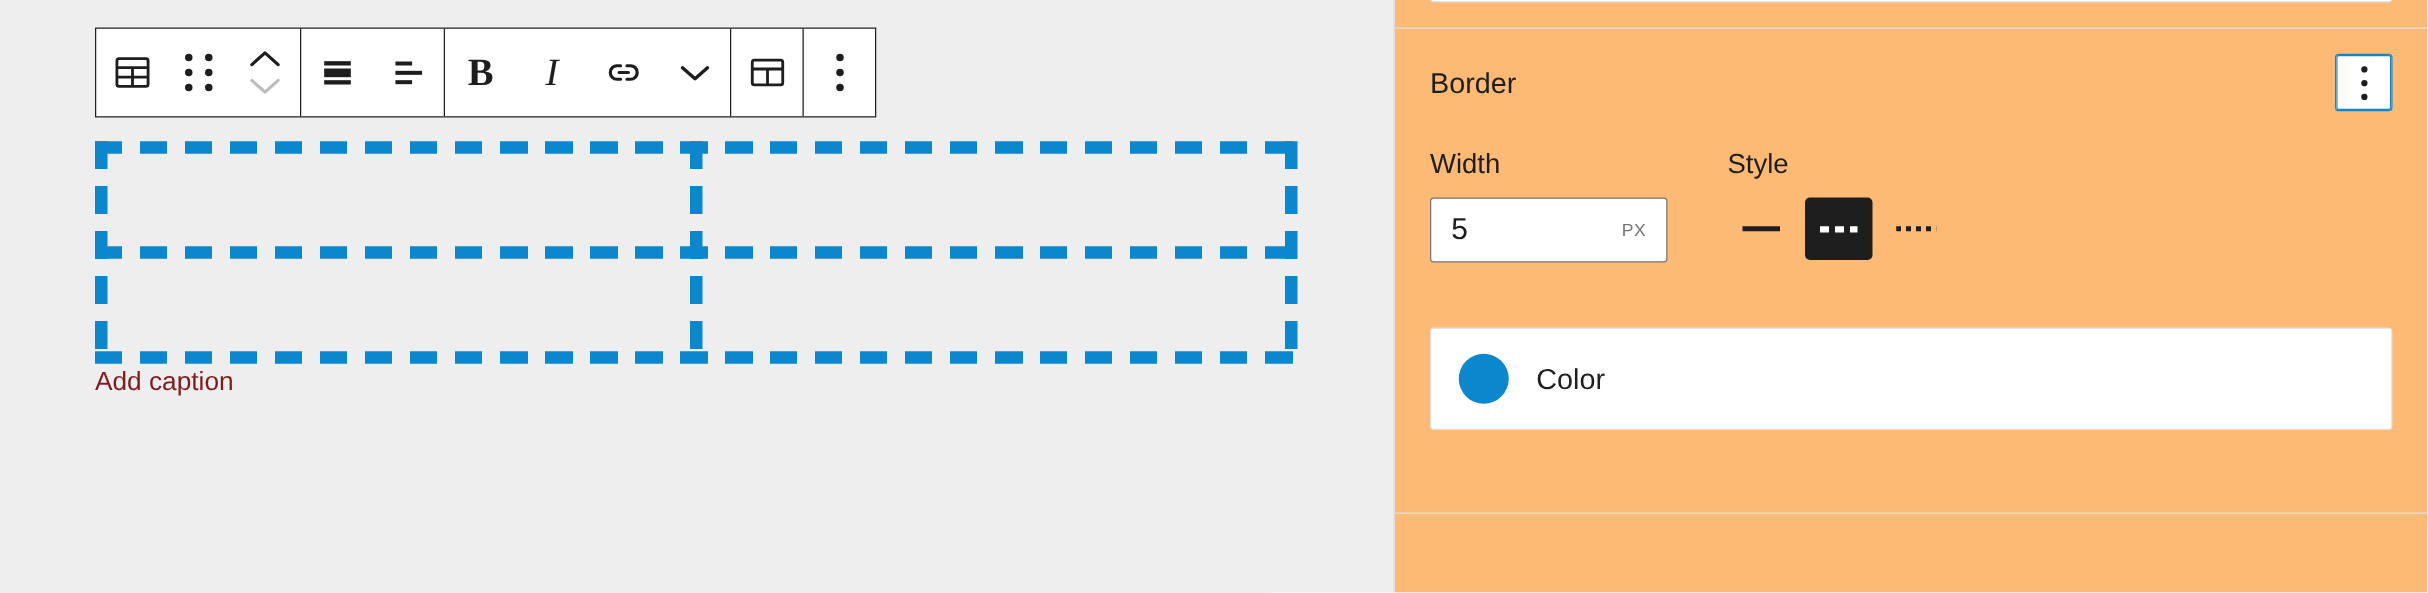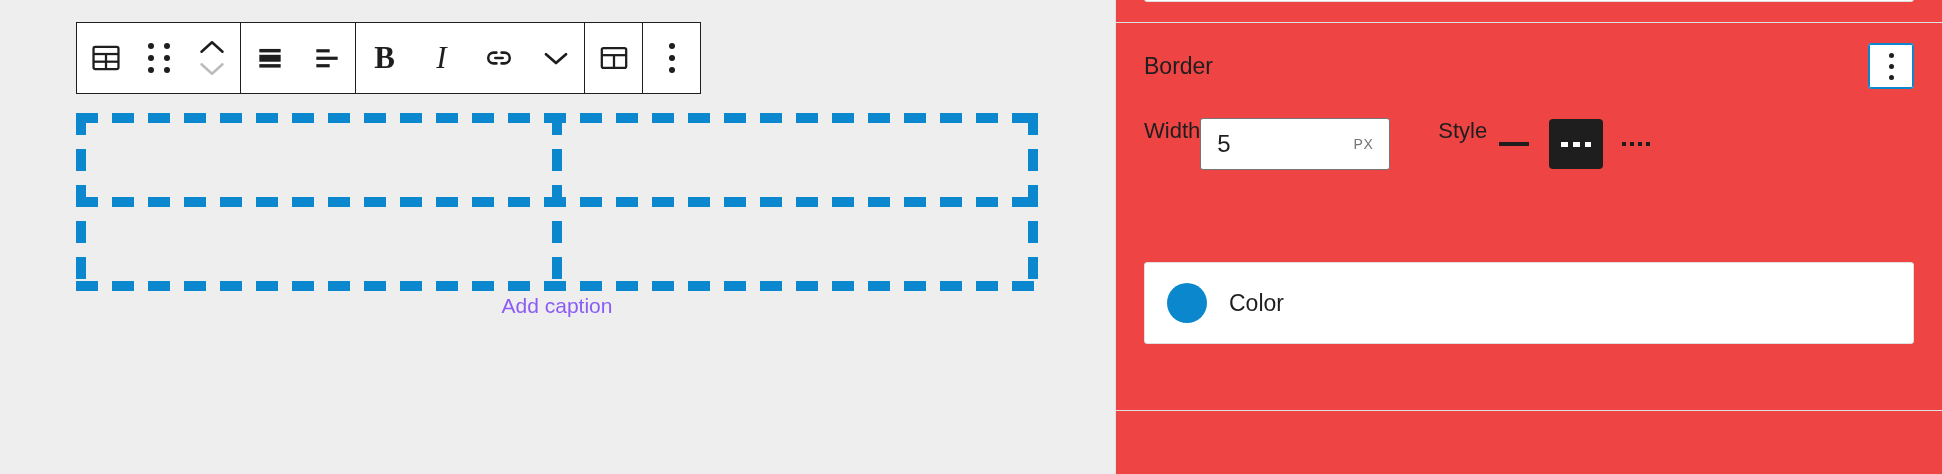--- a/index.html
+++ b/index.html
@@ -64,26 +64,26 @@
     background-image: repeating-linear-gradient(to right,
       #0b87ce 0, #0b87ce 22px, transparent 22px, transparent 36px);
   }
   .v-line {
     width: 10px; top: 0; height: 100%;
     background-image: repeating-linear-gradient(to bottom,
       #0b87ce 0, #0b87ce 22px, transparent 22px, transparent 36px);
   }
   .caption {
     position: absolute; left: 76px; top: 294px; width: 962px;
-    text-align: center; color: #8b5cf6; font-size: 21px;
+    text-align: left; color: #7f1d1d; font-size: 21px;
   }
 
   
   .sidebar {
-    width: 827px; height: 474px; background: #ef4444;
+    width: 827px; height: 474px; background: #fdba74;
     border-left: 1px solid #e0e0e0; flex: none;
     position: relative;
   }
   .panel-stub {
     position: absolute; left: 28px; right: 28px; top: -18px; height: 20px;
     border: 1px solid #dcdcdc; border-radius: 3px; background: #fff;
   }
   .divider { position: absolute; left: 0; right: 0; height: 1px; background: #e0e0e0; }
 
   .border-head {
@@ -92,21 +92,21 @@
   }
   .border-title { font-size: 23px; color: #1e1e1e; }
   .head-menu-btn {
     width: 46px; height: 46px; border: 1px solid #0b87ce; border-radius: 3px;
     background: #fff; display: flex; align-items: center; justify-content: center;
     cursor: pointer; box-shadow: 0 0 0 1px #0b87ce inset;
   }
   .head-menu-btn .dots3 i { width: 5px; height: 5px; background: #1e1e1e; }
 
   .controls-row { position: absolute; left: 28px; top: 118px; display: flex; }
-  .field-col { display: flex; }
+  .field-col { display: flex; flex-direction: column; }
   .field-label { font-size: 22px; color: #1e1e1e; margin-bottom: 14px; }
 
   .width-input {
     width: 190px; height: 52px; border: 1px solid #757575; border-radius: 3px;
     display: flex; align-items: center; padding: 0 16px; background: #fff;
     cursor: text;
   }
   .width-value { flex: 1; font-size: 24px; color: #1e1e1e; }
   .width-unit { font-size: 14px; color: #757575; letter-spacing: .5px; }
 

